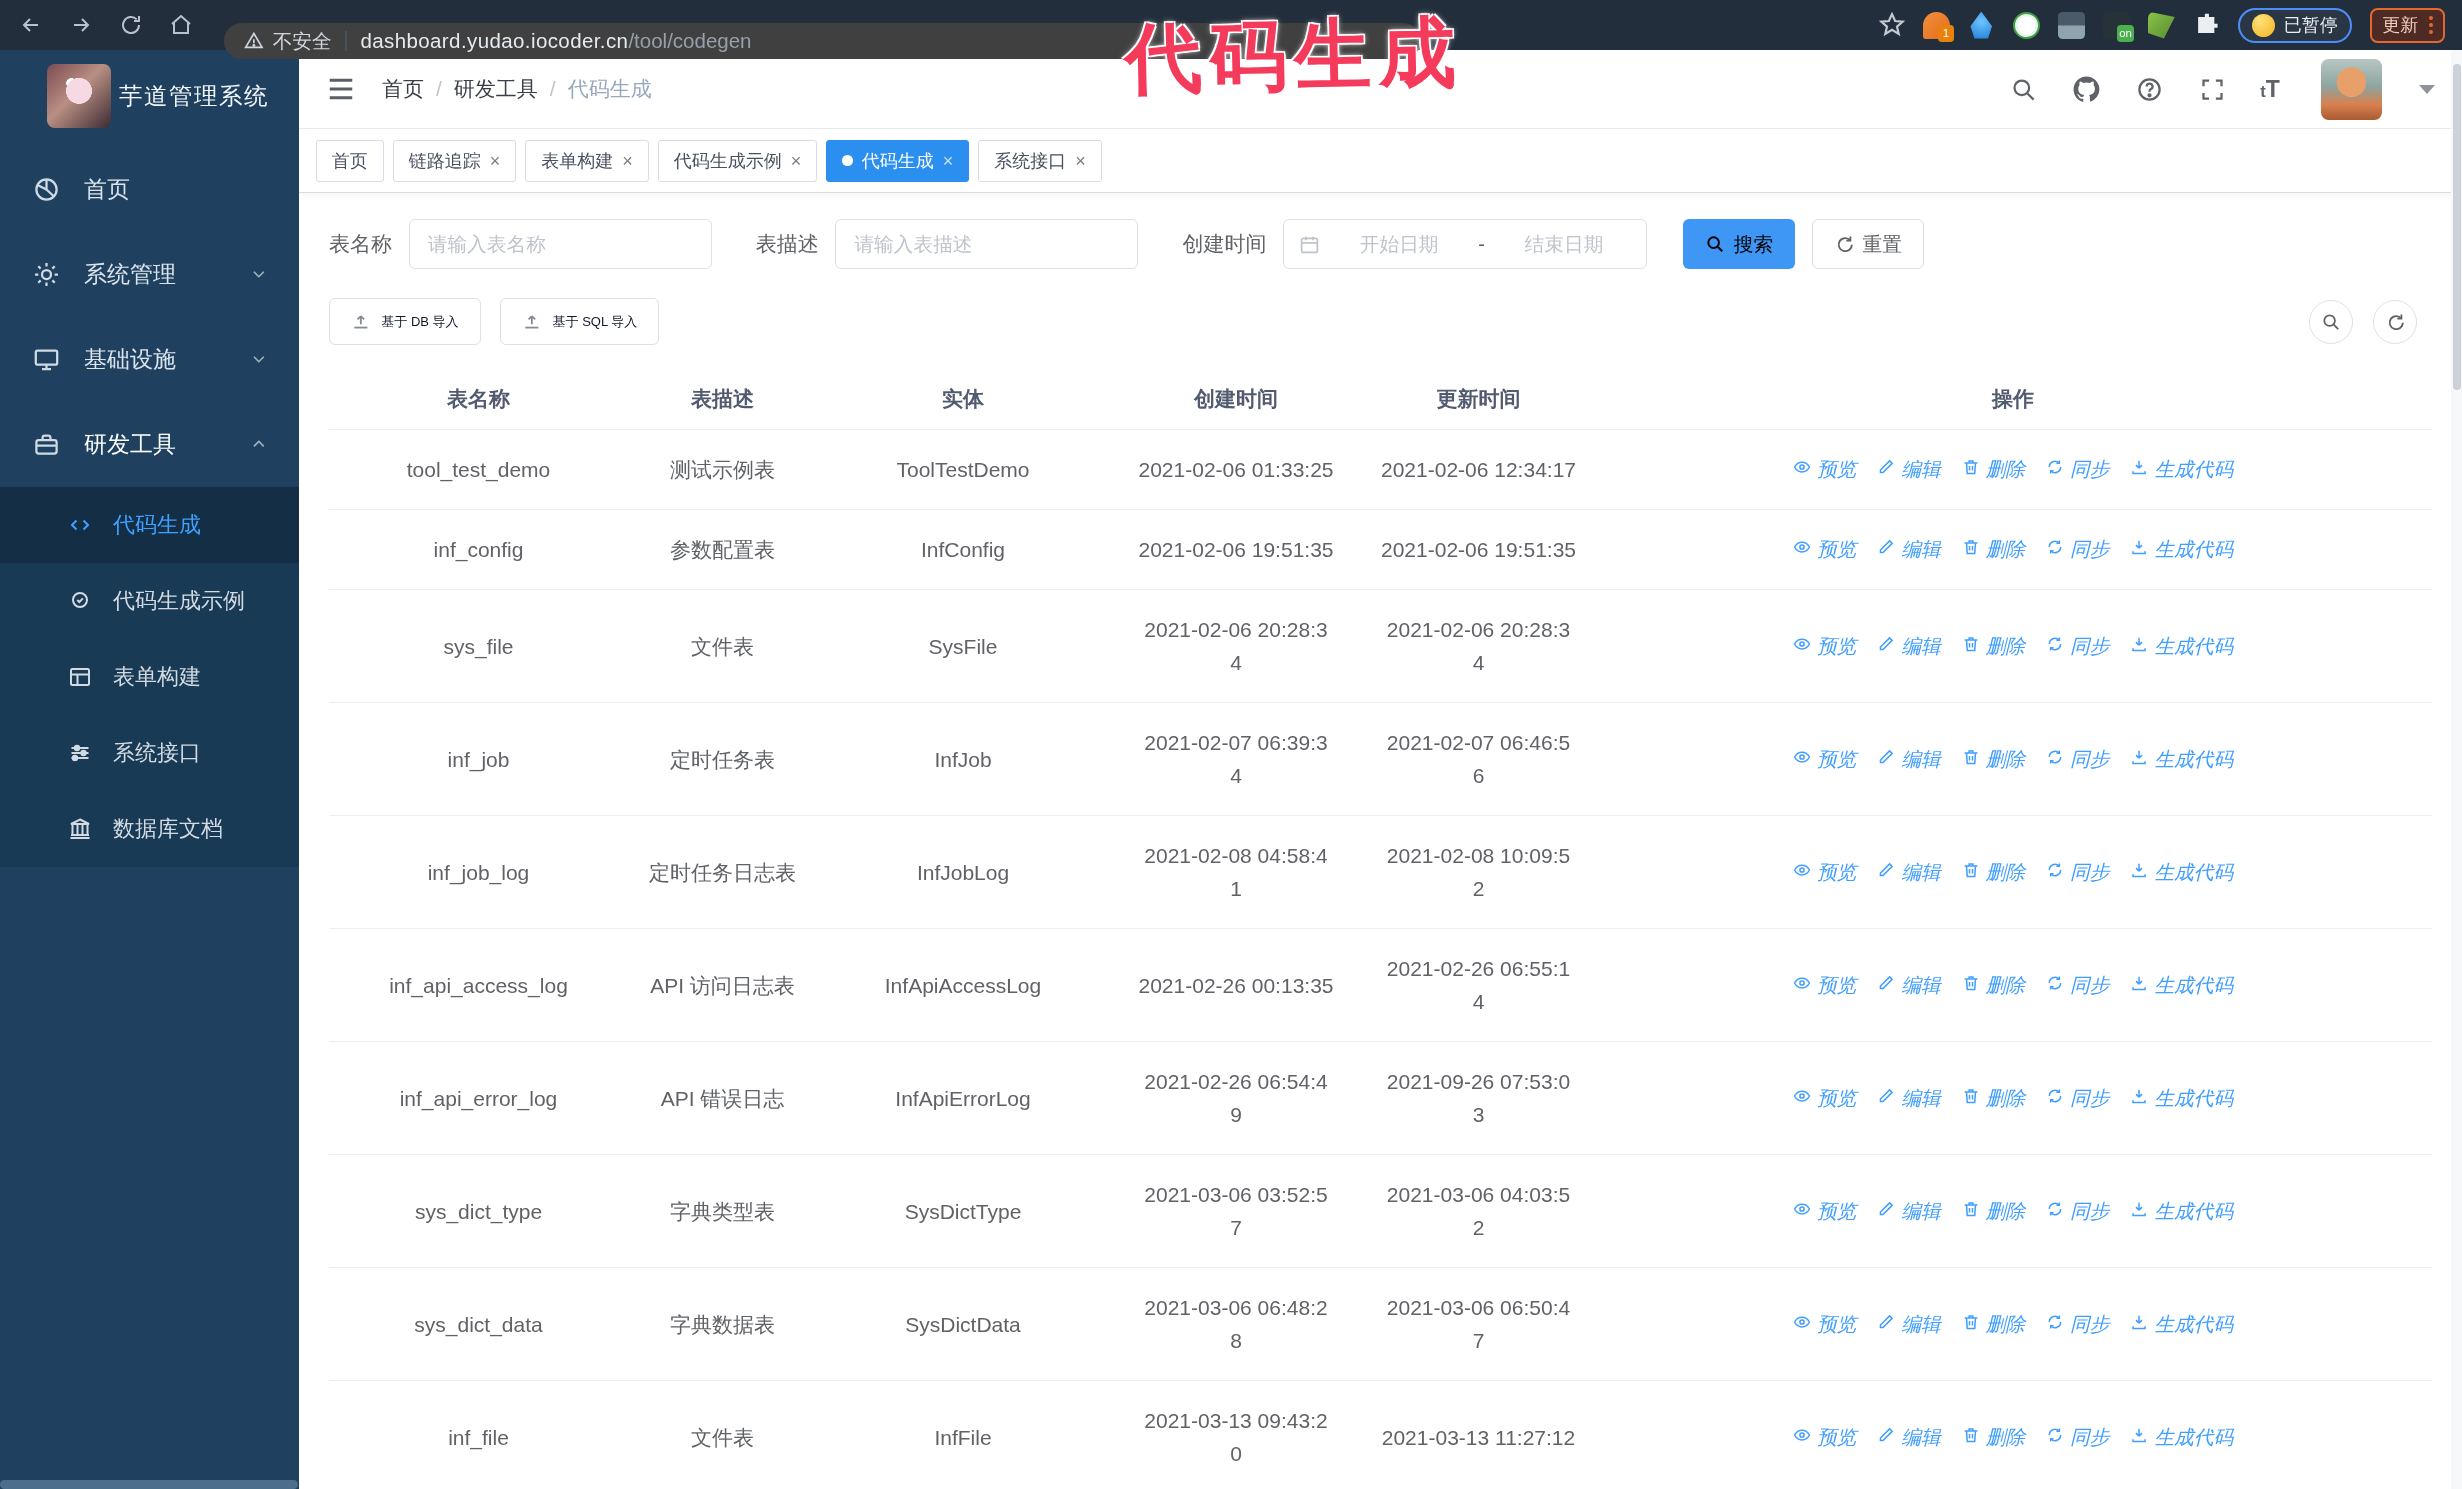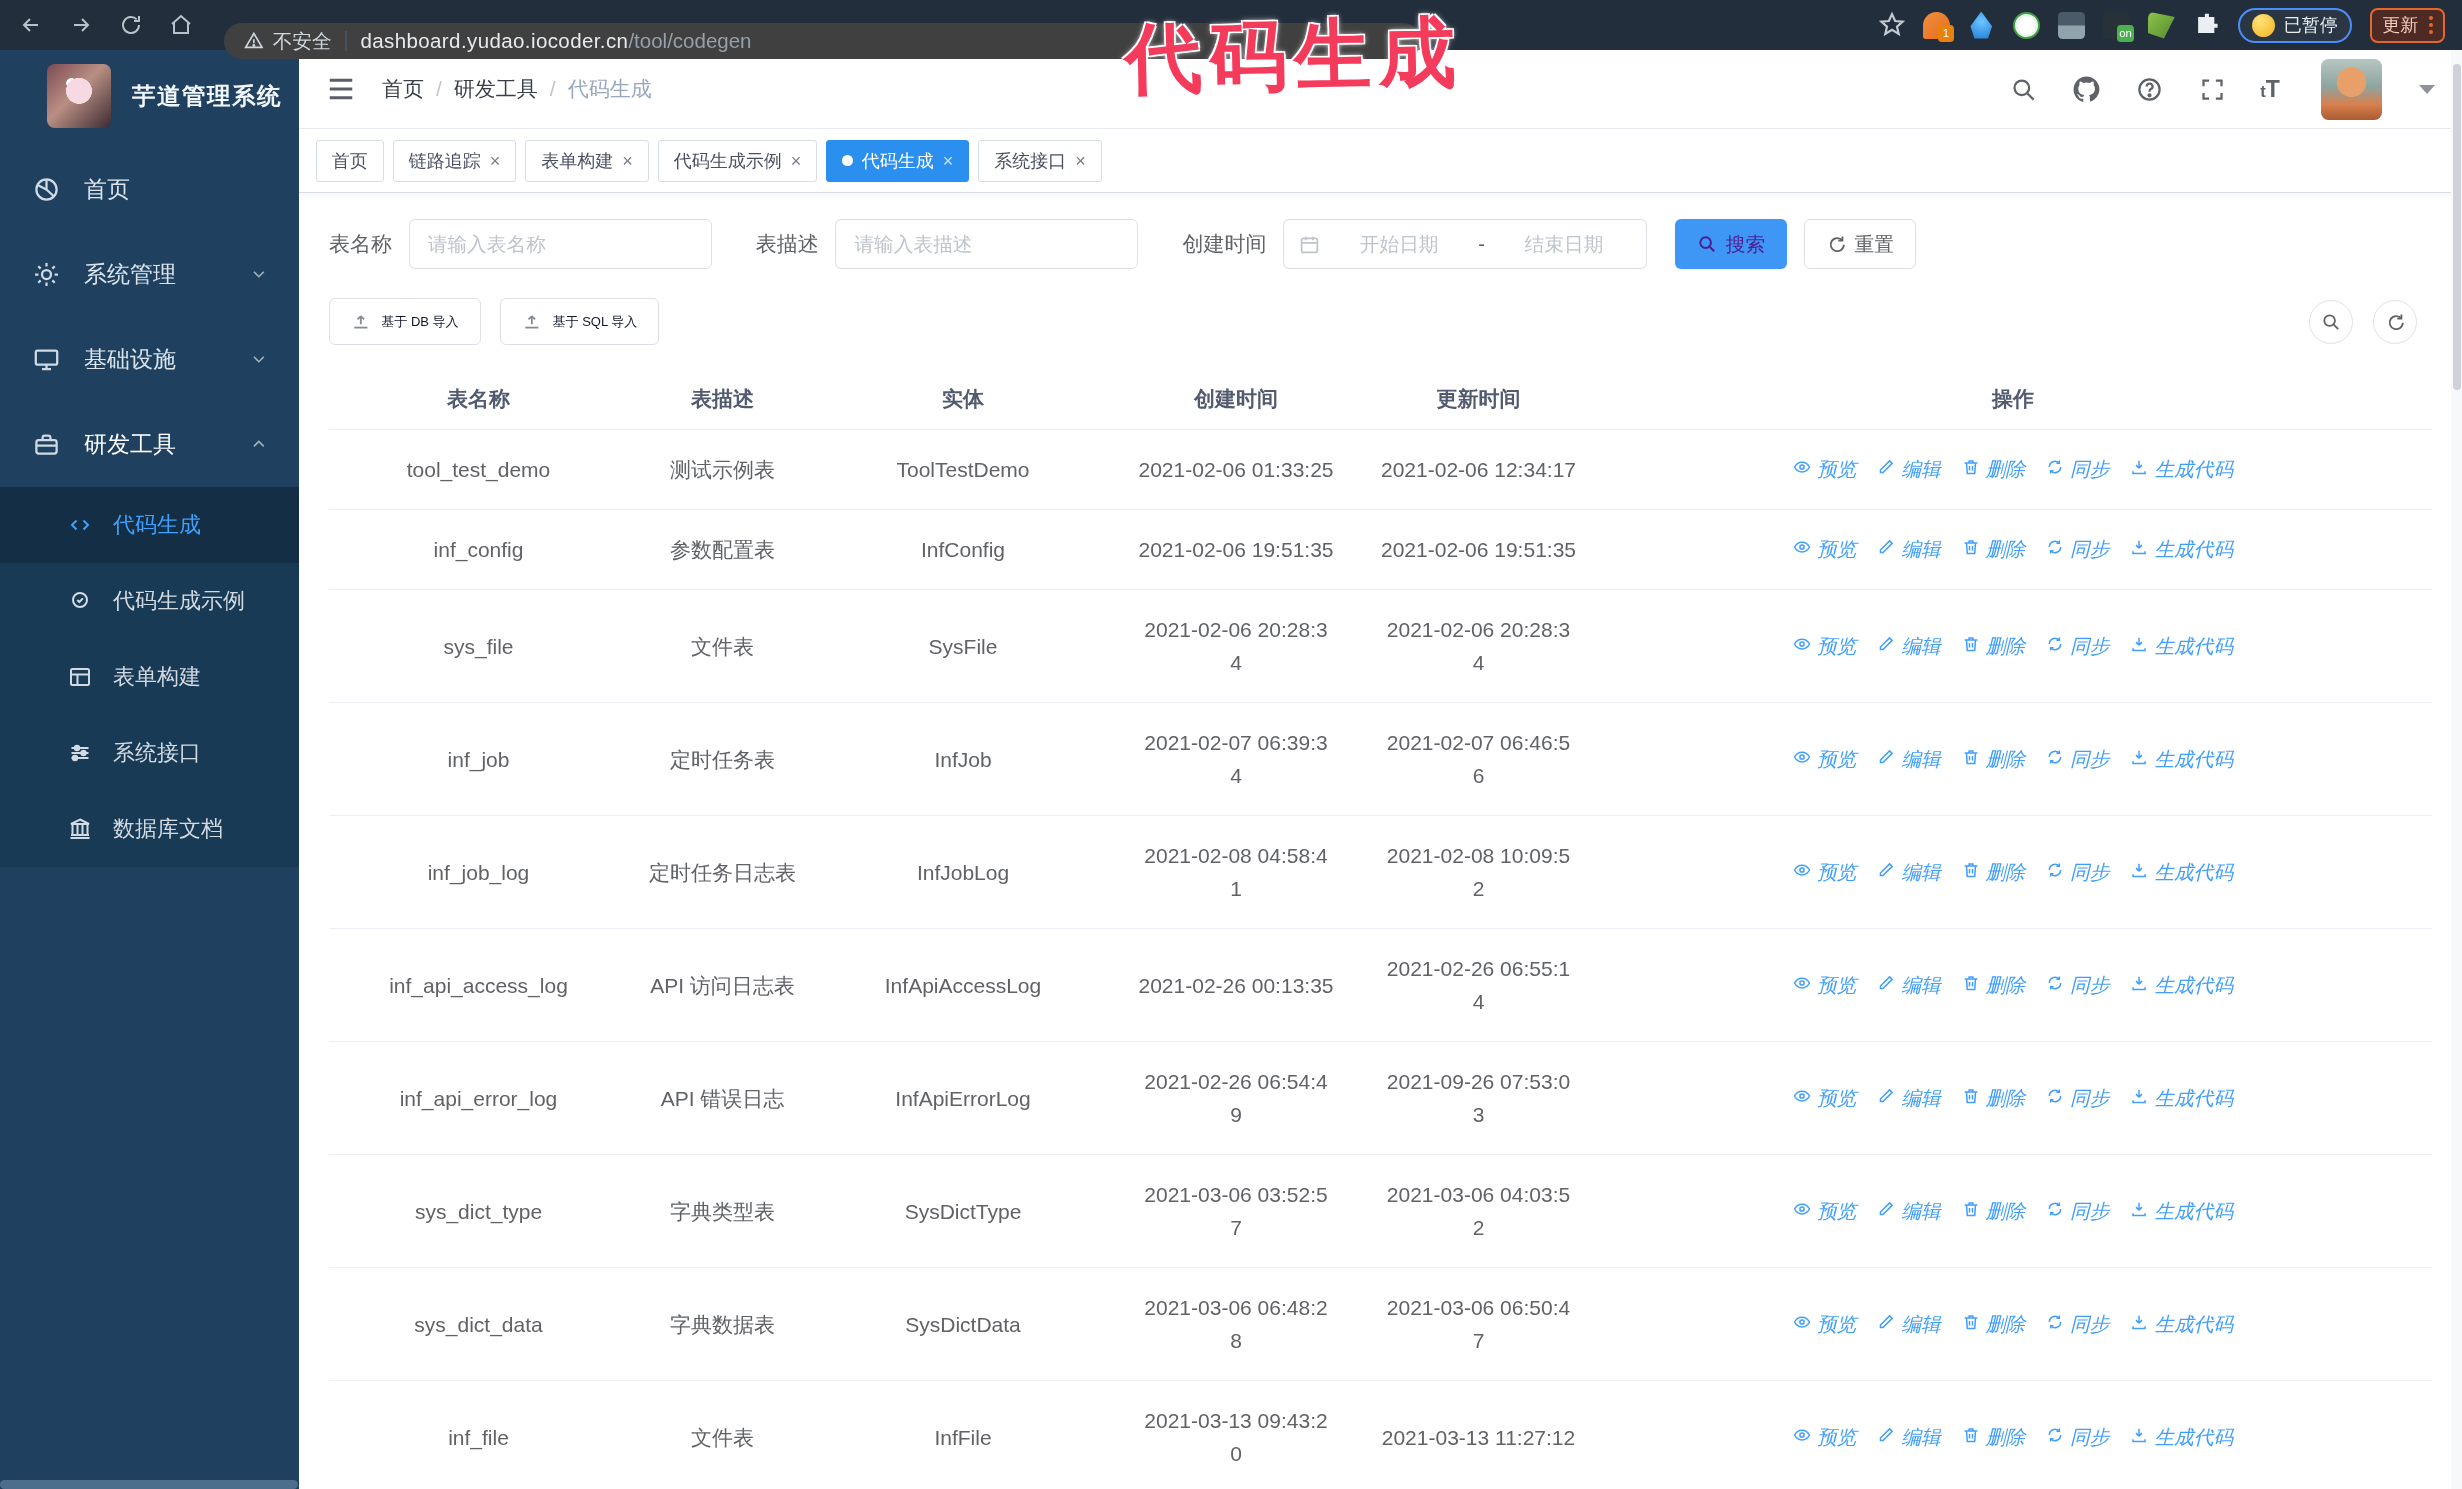--- a/index.html
+++ b/index.html
@@ -44,21 +44,21 @@
 
   
   .sidebar{ position:absolute; left:0; top:50px; width:299px; height:1440px;
     background:#1f415f; z-index:20;}
   .logo-row{ display:flex; align-items:center; padding:15px 0 15px 47px; height:92px;}
   .logo-img{ width:64px; height:64px; border-radius:7.6px; flex:0 0 auto;
     background:
       radial-gradient(circle at 50% 42%, #f6d9e2 0 26%, transparent 27%),
       radial-gradient(circle at 38% 30%, #fff 0 8%, transparent 9%),
       linear-gradient(135deg,#7a4a52,#b98f83 45%,#3c2b33);}
-  .logo-title{ margin-left:21px; font-size:23.5px; font-weight:bold; color:#f2f6fa; letter-spacing:1.5px;}
+  .logo-title{ margin-left:8px; font-size:23.5px; font-weight:normal; color:#f2f6fa; letter-spacing:1.5px;}
   .menu{ margin-top:4.5px;}
   .menu-item{ position:relative; height:85px; display:flex; align-items:center;
     padding-left:33px; color:#dbe4ec; cursor:pointer;}
   .menu-item .mi-icon{ width:27px; height:27px; margin-right:24px; color:#cfdae4; flex:0 0 auto;}
   .menu-item .mi-icon svg{ width:27px; height:27px;}
   .menu-item .mi-label{ font-size:23px;}
   .menu-item .chev{ position:absolute; right:30px; width:19.7px; height:19.7px; color:#9fb2c2;}
   .menu-item.active-parent{ color:#ffffff;}
   .submenu{ background:#193a55;}
   .sub-item{ position:relative; height:76px; display:flex; align-items:center;
@@ -114,21 +114,21 @@
   .gap64{ width:44px; flex:0 0 auto;}
   .date-range{ width:364px; height:50px; border:1.5px solid #dcdfe6; border-radius:6px;
     display:flex; align-items:center; padding:0 15px; gap:12px; color:#bfc4cc;
     font-size:19.7px; cursor:text;}
   .date-range .cal{ width:21px; height:21px; color:#c0c4cc; flex:0 0 auto;}
   .date-range .ph{ flex:1; text-align:center;}
   .date-range .sep{ color:#606266;}
   .btn{ height:50px; border-radius:6px; display:flex; align-items:center; gap:9px;
     padding:0 21px; font-size:19.7px; cursor:pointer; flex:0 0 auto; border:1.5px solid transparent;}
   .btn svg{ width:19.7px; height:19.7px;}
-  .btn-primary{ background:#3e97f5; color:#4c1d95; margin-left:28px;}
+  .btn-primary{ background:#3e97f5; color:#000000; margin-left:36px;}
   .btn-plain{ background:#fff; color:#606266; border-color:#dcdfe6; margin-left:16.7px;}
 
   
   .toolbar{ display:flex; align-items:center; margin-top:29px;}
   .tool-btn{ height:47px; border:1.5px solid #dcdfe6; border-radius:6px; background:#fff;
     color:#0f172a; font-size:13px; display:flex; align-items:center; gap:10.6px;
     padding:16px 21px; cursor:pointer; margin-right:19.7px;}
   .tool-btn svg{ width:19.7px; height:19.7px; color:#858b94;}
   .round-btns{ margin-left:auto; display:flex; gap:19.7px; padding-right:15px;}
   .round-btn{ width:44px; height:44px; border-radius:50%; border:1.5px solid #dfe2e8;

